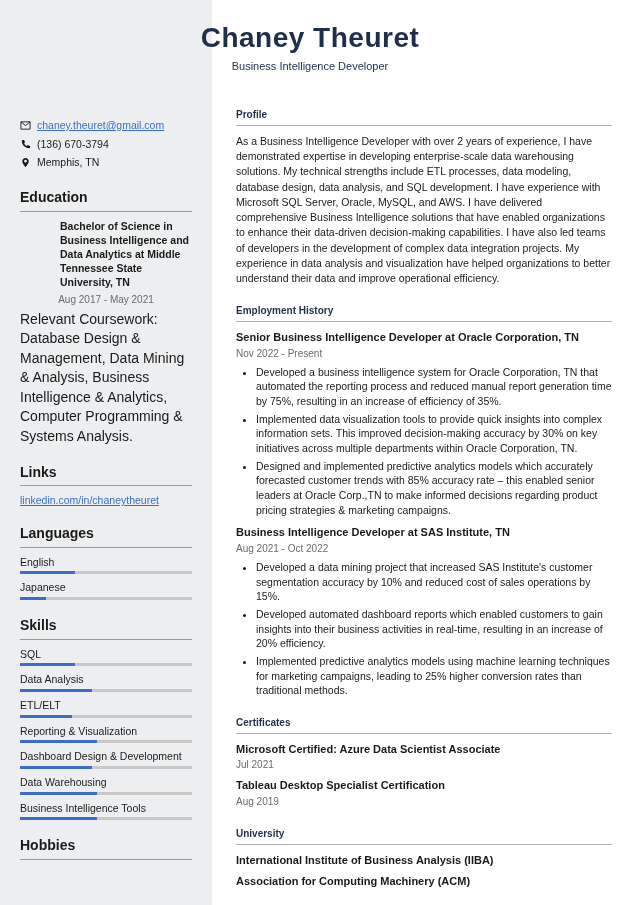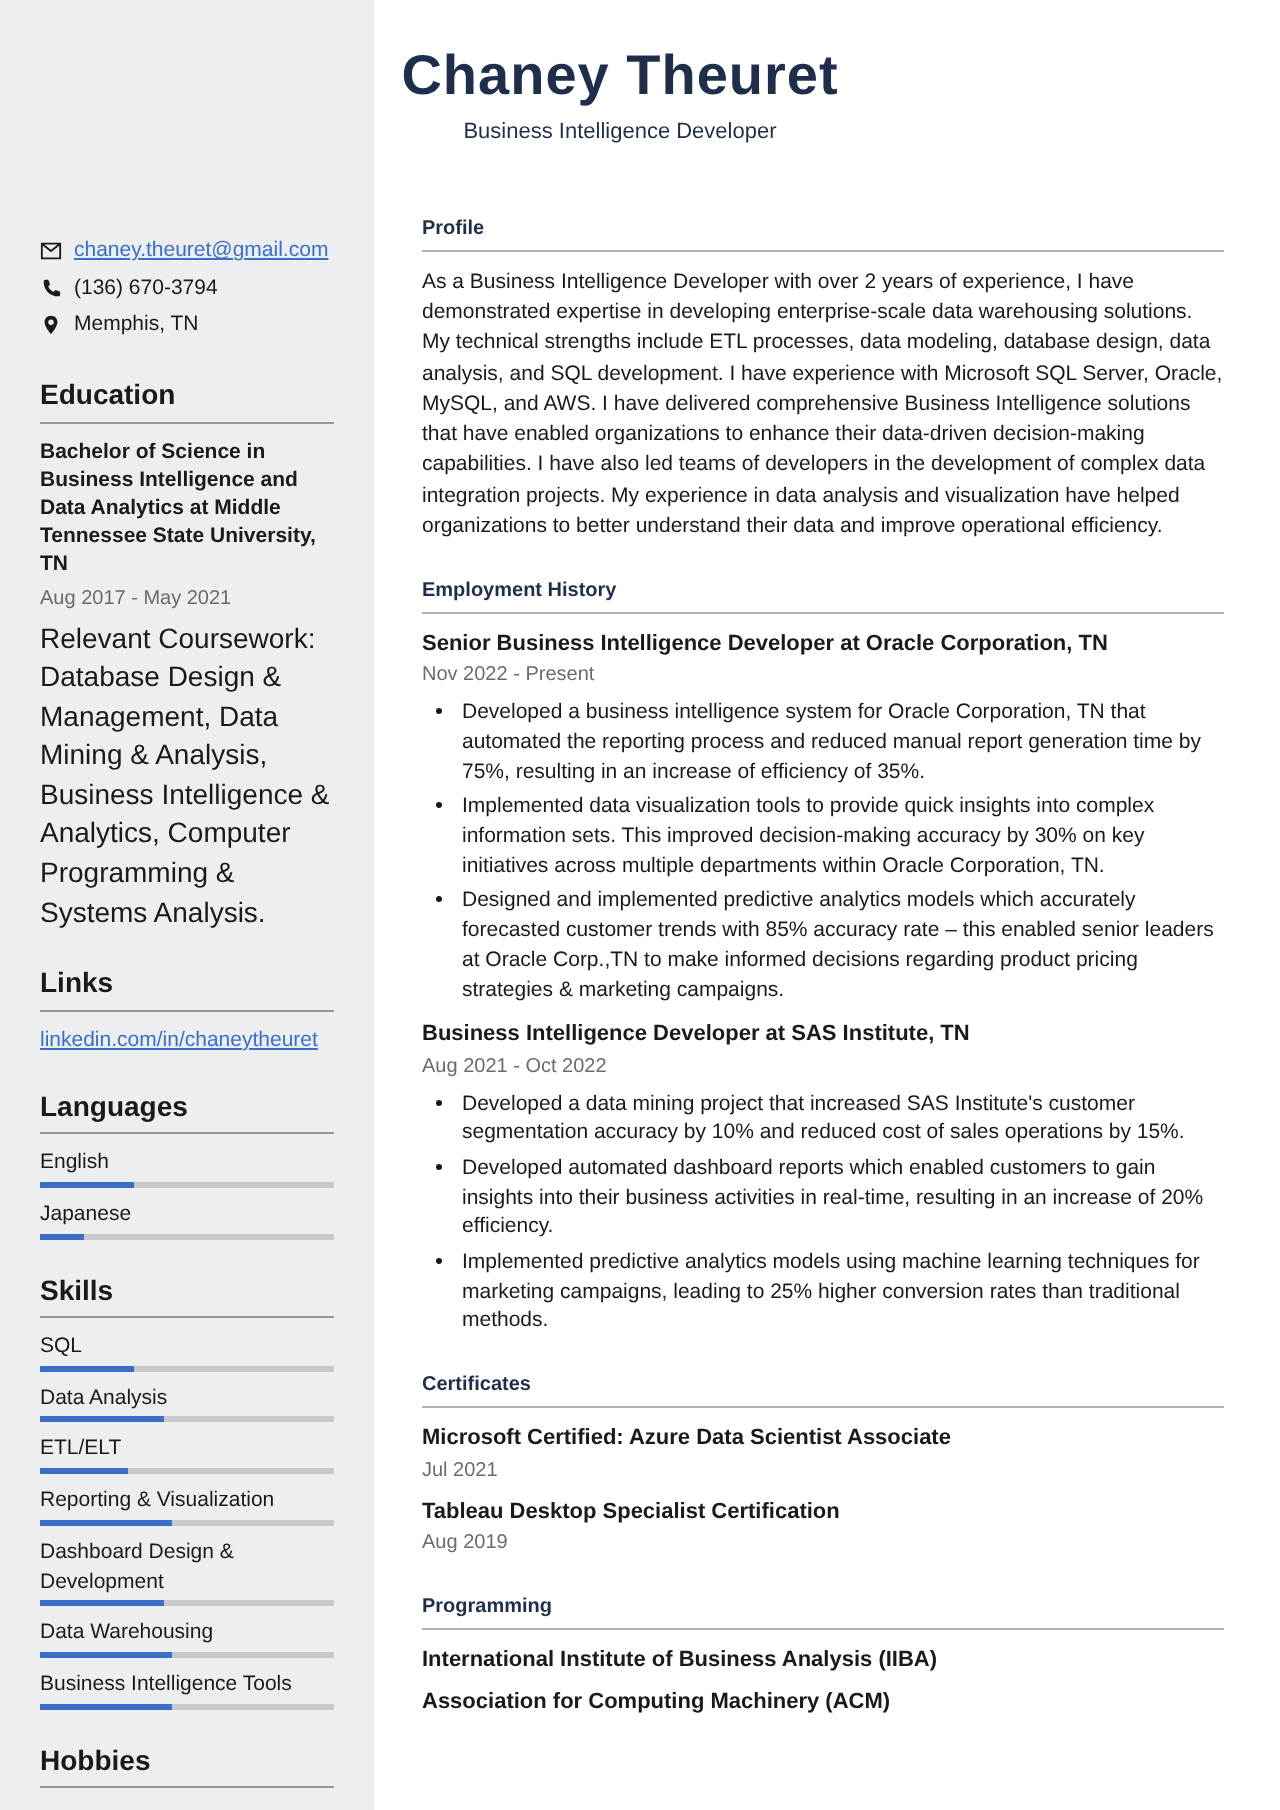--- a/index.html
+++ b/index.html
@@ -1,33 +1,33 @@
 <!DOCTYPE html>
 <html><head>
 <meta charset="utf-8">
 <style>
   * { box-sizing: border-box; margin: 0; padding: 0; }
   body { font-family: -apple-system, BlinkMacSystemFont, "Segoe UI", Arial, sans-serif; width: 640px; height: 905px; overflow: hidden; background: #fff; color: #1a1a1a; font-size: 10.5px; line-height: 1.4; }
   .page { width: 640px; height: 905px; position: relative; display: flex; }
   .header-bg { position: absolute; top: 0; left: 0; width: 640px; height: 108px; background: #c6bfb0; z-index: 0; }
-  .sidebar { width: 187px; background: #eceef0; padding: 108px 20px 20px 20px; z-index: 2; position: relative; flex-shrink:0; }
+  .sidebar { width: 212px; background: #eceef0; padding: 108px 20px 20px 20px; z-index: 2; position: relative; flex-shrink:0; }
   .main { flex: 1; padding: 108px 28px 20px 24px; z-index: 2; position: relative; background:#fff; }
   .header-content { position: absolute; top: 18px; left: 0; width: 620px; text-align: center; z-index: 3; }
   .name { font-size: 28px; font-weight: 700; color: #1f2e4a; letter-spacing: 0.5px; }
   .title { font-size: 11px; color: #1f2e4a; margin-top: 2px; }
   
   .contact { margin-top: 10px; margin-bottom: 18px; }
   .contact-row { display: flex; align-items: center; gap: 6px; margin-bottom: 4px; font-size: 10.5px; }
   .contact-row svg { width: 11px; height: 11px; fill: #1a1a1a; flex-shrink: 0; }
   .contact-row a { color: #3b6fc7; text-decoration: underline; }
   .side-h { font-size: 14px; font-weight: 700; margin-bottom: 3px; color: #1a1a1a; }
   .side-rule { border: none; border-top: 1px solid #999; margin-bottom: 7px; }
   .side-sec { margin-bottom: 16px; }
-  .edu-title { font-weight: 700; font-size: 10.5px; line-height: 1.35; }
-  .edu-dates { color: #6b6b6b; font-size: 10px; margin: 3px 0; }
+  .edu-title { font-weight: 700; font-size: 10.5px; line-height: 1.35; margin-left: 40px; }
+  .edu-dates { color: #6b6b6b; font-size: 10px; margin: 3px 0; text-align: center; }
   .edu-body { font-size: 14px; }
   .link a { color: #3b6fc7; text-decoration: underline; font-size: 10.5px; }
   .skill { margin-bottom: 6px; }
   .skill-name { font-size: 10.5px; margin-bottom: 2px; }
   .skill-bar { height: 3px; background: #c8c8c8; width: 100%; position: relative; }
   .skill-fill { height: 3px; background: #3b6fc7; }
   
   .main-h { font-size: 10px; font-weight: 700; color: #1f2e4a; margin-bottom: 3px; }
   .main-rule { border: none; border-top: 1px solid #b0b0b0; margin-bottom: 8px; }
   .main-sec { margin-bottom: 18px; }
@@ -211,21 +211,21 @@
             <div class="cert-date">Jul 2021</div>
           </div>
           <div>
             <div class="cert-title">Tableau Desktop Specialist Certification</div>
             <div class="cert-date">Aug 2019</div>
           </div>
         </div>
     </div>
 
     <div class="main-sec" style="margin-bottom:0">
-      <div class="main-h">Programming</div>
+      <div class="main-h">University</div>
       <hr class="main-rule">
       <div id="members-list">
           <div class="member">International Institute of Business Analysis (IIBA)</div>
           <div class="member">Association for Computing Machinery (ACM)</div>
         </div>
     </div>
   </div>
 </div>
 
 </body></html>

